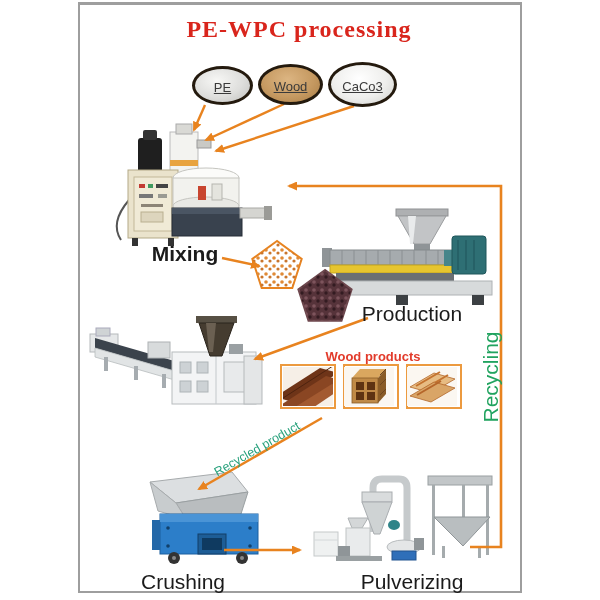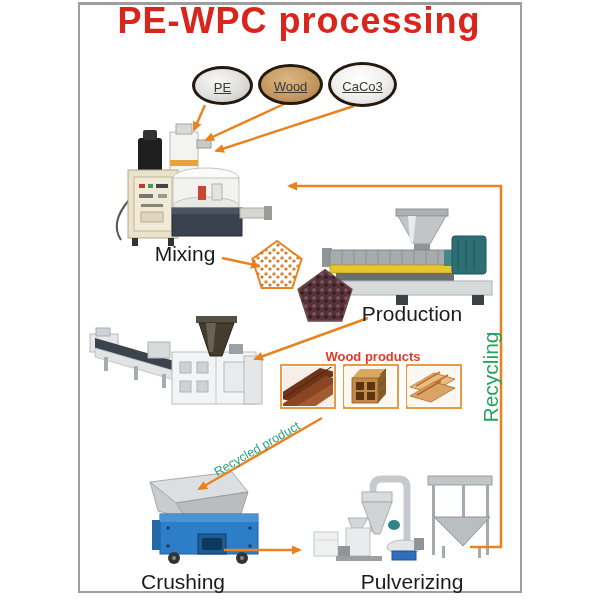--- a/index.html
+++ b/index.html
@@ -2,22 +2,22 @@
 <html style="--title-red: #d9251c; --final-products-red: #e23b2b; --arrow-orange: #e8831f; --recycling-green: #21a35f; --recycled-product-teal: #28a17c; --frame-gray: #9e9e9e; --stage-label-black: #1b1b1b;"><head>
 <meta charset="utf-8">
 <style>
   html,body{margin:0;padding:0;background:#fff;}
   #stage{position:relative;width:600px;height:600px;background:#fff;overflow:hidden;
          font-family:"Liberation Sans",sans-serif;}
   
   #frame{position:absolute;left:78px;top:2px;width:444px;height:591px;box-sizing:border-box;
          border:2px solid var(--frame-gray,#9e9e9e);border-top-width:3px;background:#fff;}
   
-  .title{position:absolute;left:299px;top:0;transform:translateX(-50%);
-         font-family:Liberation Sans, sans-serif;font-weight:bold;font-size:36px;
+  .title{position:absolute;left:299px;top:16px;transform:translateX(-50%);
+         font-family:Liberation Serif, serif;font-weight:bold;font-size:24px;
          letter-spacing:1px;color:var(--title-red,#d9251c);white-space:nowrap;}
   
   .oval{position:absolute;border:3px solid #241a0e;border-radius:50%;box-sizing:border-box;
         display:flex;align-items:center;justify-content:center;}
   .oval span{font-size:13px;color:#3a3a3a;margin-top:4px;text-decoration:underline;}
   #oval-pe{left:192px;top:66px;width:61px;height:39px;
            background:radial-gradient(ellipse at 40% 35%,#f7f7f5 0%,#dededc 55%,#bfbfbc 100%);}
   #oval-wood{left:258px;top:64px;width:65px;height:41px;
            background:radial-gradient(ellipse at 45% 35%,#dcb582 0%,#c69a62 55%,#a87c44 100%);}
   #oval-caco3{left:328px;top:62px;width:69px;height:45px;
@@ -244,21 +244,21 @@
   <div class="oval" id="oval-pe">
     <span>PE</span>
   </div>
   <div class="oval" id="oval-wood">
     <span>Wood</span>
   </div>
   <div class="oval" id="oval-caco3">
     <span>CaCo3</span>
   </div>
 
-  <div class="stage-label" style="left:185px;top:242px;">Mixing</div>
+  <div class="stage-label" style="left:185px;top:242px;font-weight:bold;">Mixing</div>
   <div class="stage-label" style="left:412px;top:302px;">Production</div>
   <div class="stage-label" style="left:183px;top:570px;">Crushing</div>
   <div class="stage-label" style="left:412px;top:570px;">Pulverizing</div>
 
   <div class="final-label">Wood products</div>
   <div class="recycled-label">Recycled product</div>
   <div class="recycling-label">Recycling</div>
 </div>
 
 </body></html>

